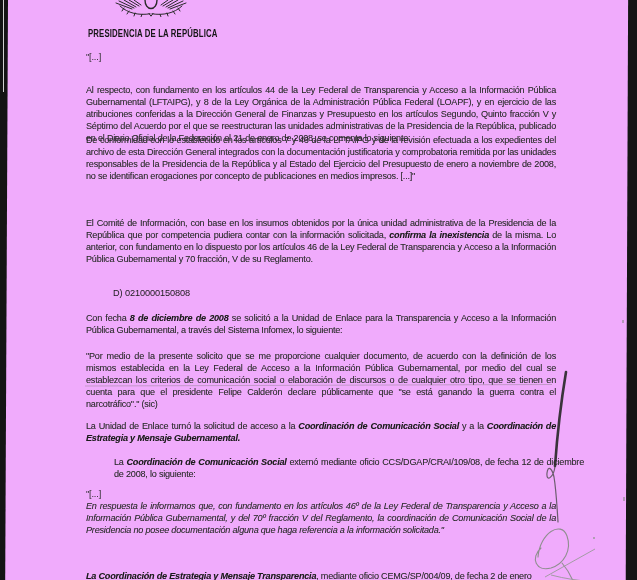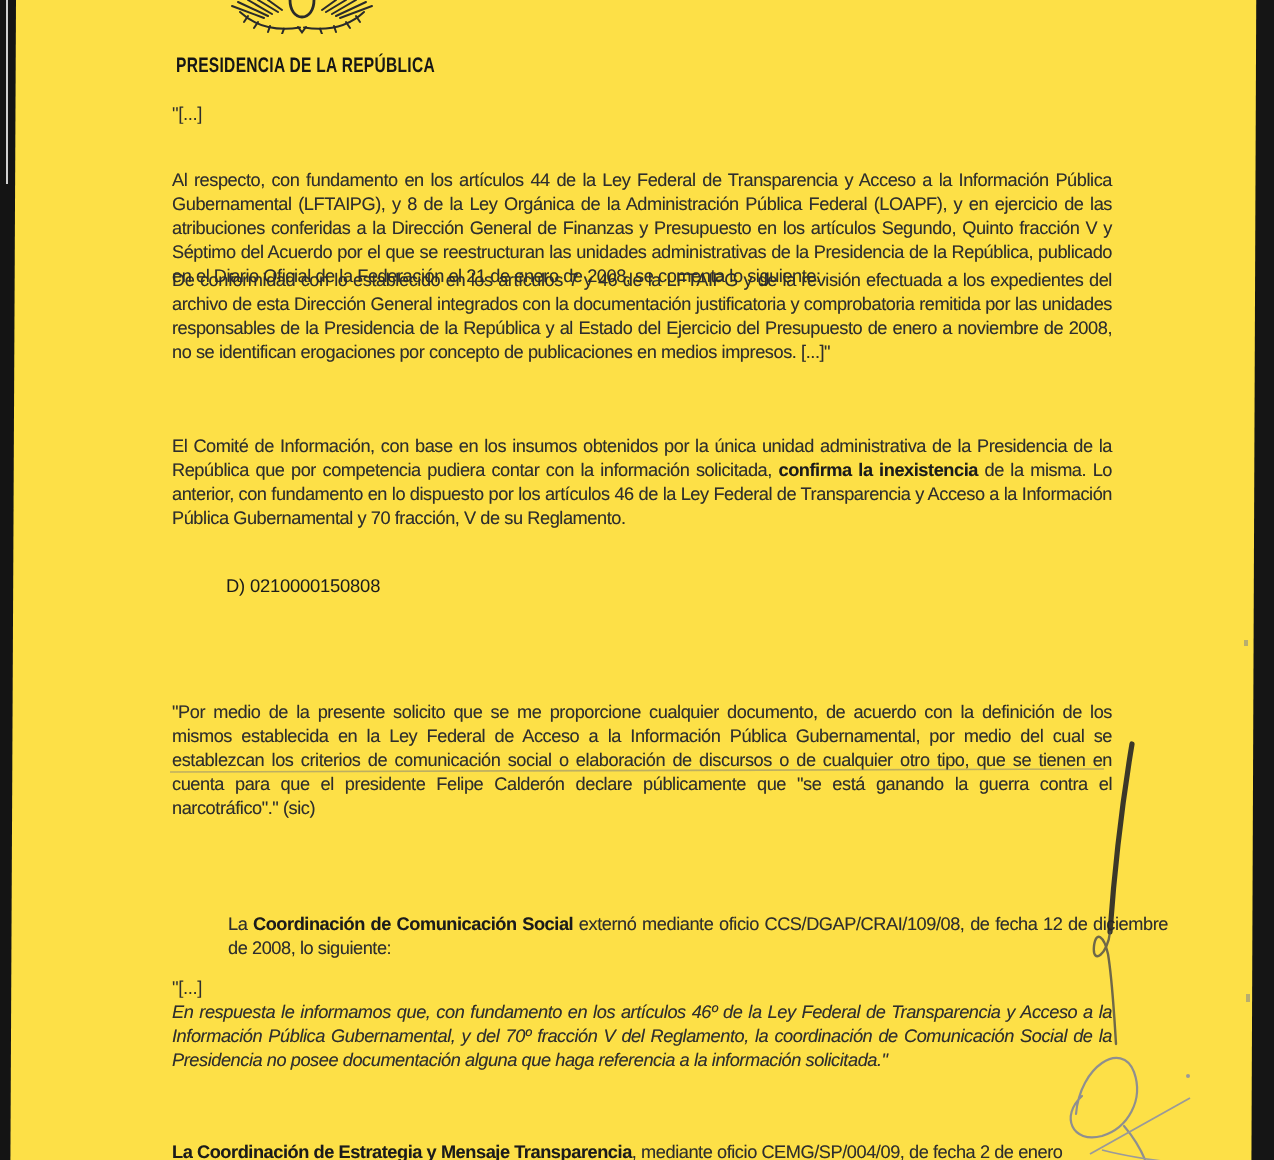--- a/index.html
+++ b/index.html
@@ -1,18 +1,18 @@
 <!DOCTYPE html>
 <html><head>
 <meta charset="utf-8">
 <style>
   html,body { margin:0; padding:0; background:#d9d9d9; }
   .page {
     position:relative; width:637px; height:580px; overflow:hidden;
-    background:#fde047;
+    background:#f0abfc;
     font-family:"Liberation Sans", sans-serif;
     color:#2d2d2d;
   }
   
   .edge-left {
     position:absolute; left:0; top:0; width:8px; height:580px;
     background:#141414;
     clip-path:polygon(0 0, 100% 0, 65% 100%, 0 100%);
   }
   .edge-left-hairline {
@@ -29,21 +29,21 @@
     font-size:10.5px; font-weight:700; color:#161616;
     white-space:nowrap; letter-spacing:.2px;
     transform:scaleX(.74); transform-origin:left top;
   }
   .para {
     position:absolute; left:86px; width:470px; margin:0;
     font-size:9.1px; line-height:12.1px; letter-spacing:-.22px;
     text-align:justify; color:#2e2e2e;
     text-shadow:0 0 .3px rgba(40,40,40,.35);
   }
-  .para b { font-weight:700; color:#1b1b1b; }
+  .para b { font-weight:700; color:#1b1b1b;font-style:italic; }
   .token { position:absolute; left:86px; font-size:9.3px; letter-spacing:-.2px; color:#2e2e2e; }
   .section-heading {
     position:absolute; left:113px; top:288px;
     font-size:9.2px; font-weight:400; letter-spacing:-.1px; color:#1b1b1b;
   }
   .emblem { position:absolute; left:112px; top:0; }
   .overlay { position:absolute; left:0; top:0; width:637px; height:580px; pointer-events:none; }
   .t-q1 { top:52px; }
   .t-p1 { top:84px; }
   .t-p2 { top:134px; }
@@ -103,23 +103,25 @@
   <div class="token t-q1">"[...]</div>
 
   <p class="para t-p1"><span>Al respecto, con fundamento en los artículos 44 de la Ley Federal de Transparencia y Acceso a la Información Pública Gubernamental (LFTAIPG), y 8 de la Ley Orgánica de la Administración Pública Federal (LOAPF), y en ejercicio de las atribuciones conferidas a la Dirección General de Finanzas y Presupuesto en los artículos Segundo, Quinto fracción V y Séptimo del Acuerdo por el que se reestructuran las unidades administrativas de la Presidencia de la República, publicado en el Diario Oficial de la Federación el 21 de enero de 2008, se comenta lo siguiente:</span></p>
 
   <p class="para t-p2"><span>De conformidad con lo establecido en los artículos 7 y 46 de la LFTAIPG y de la revisión efectuada a los expedientes del archivo de esta Dirección General integrados con la documentación justificatoria y comprobatoria remitida por las unidades responsables de la Presidencia de la República y al Estado del Ejercicio del Presupuesto de enero a noviembre de 2008, no se identifican erogaciones por concepto de publicaciones en medios impresos. [...]"</span></p>
 
   <p class="para t-p3"><span>El Comité de Información, con base en los insumos obtenidos por la única unidad administrativa de la Presidencia de la República que por competencia pudiera contar con la información solicitada, </span><b>confirma la inexistencia</b><span> de la misma. Lo anterior, con fundamento en lo dispuesto por los artículos 46 de la Ley Federal de Transparencia y Acceso a la Información Pública Gubernamental y 70 fracción, V de su Reglamento.</span></p>
 
   <div class="section-heading">D) 0210000150808</div>
 
+  <p class="para t-p4"><span>Con fecha </span><b>8 de diciembre de 2008</b><span> se solicitó a la Unidad de Enlace para la Transparencia y Acceso a la Información Pública Gubernamental, a través del Sistema Infomex, lo siguiente:</span></p>
 
   <p class="para t-p5"><span>"Por medio de la presente solicito que se me proporcione cualquier documento, de acuerdo con la definición de los mismos establecida en la Ley Federal de Acceso a la Información Pública Gubernamental, por medio del cual se establezcan los criterios de comunicación social o elaboración de discursos o de cualquier otro tipo, que se tienen en cuenta para que el presidente Felipe Calderón declare públicamente que "se está ganando la guerra contra el narcotráfico"." (sic)</span></p>
 
+  <p class="para t-p6"><span>La Unidad de Enlace turnó la solicitud de acceso a la </span><b>Coordinación de Comunicación Social</b><span> y a la </span><b>Coordinación de Estrategia y Mensaje Gubernamental.</b></p>
 
   <p class="para t-p7"><span>La </span><b>Coordinación de Comunicación Social</b><span> externó mediante oficio CCS/DGAP/CRAI/109/08, de fecha 12 de diciembre de 2008, lo siguiente:</span></p>
 
   <div class="token t-q2">"[...]</div>
 
   <p class="para t-p8"><span>En respuesta le informamos que, con fundamento en los artículos 46º de la Ley Federal de Transparencia y Acceso a la Información Pública Gubernamental, y del 70º fracción V del Reglamento, la coordinación de Comunicación Social de la Presidencia no posee documentación alguna que haga referencia a la información solicitada."</span></p>
 
   <p class="para t-p9"><b>La Coordinación de Estrategia y Mensaje Transparencia</b><span>, mediante oficio CEMG/SP/004/09, de fecha 2 de enero</span></p>
 
   <svg class="overlay" width="637" height="580" viewBox="0 0 637 580">

